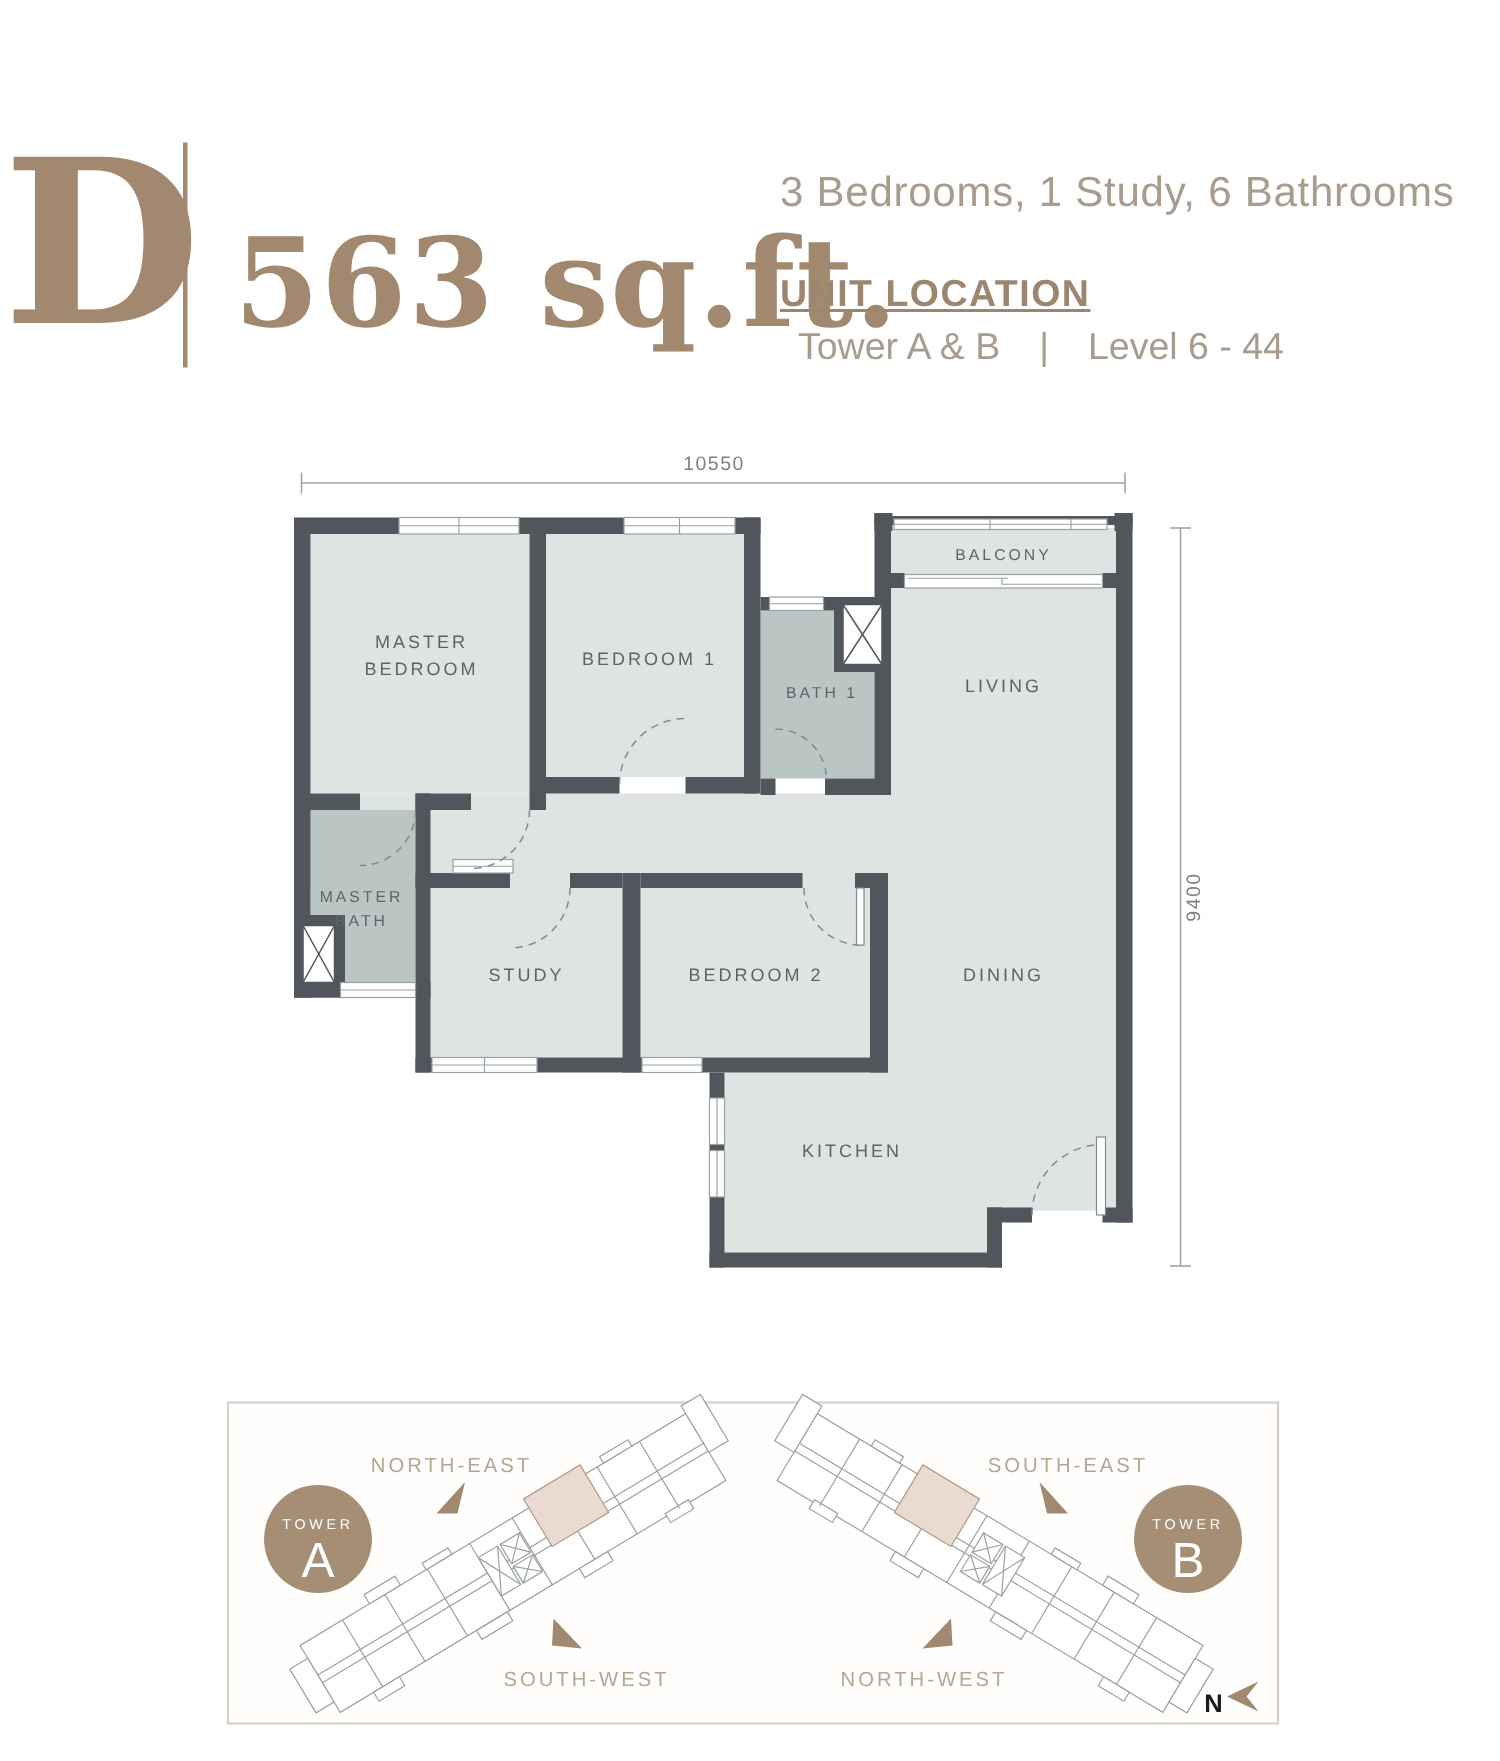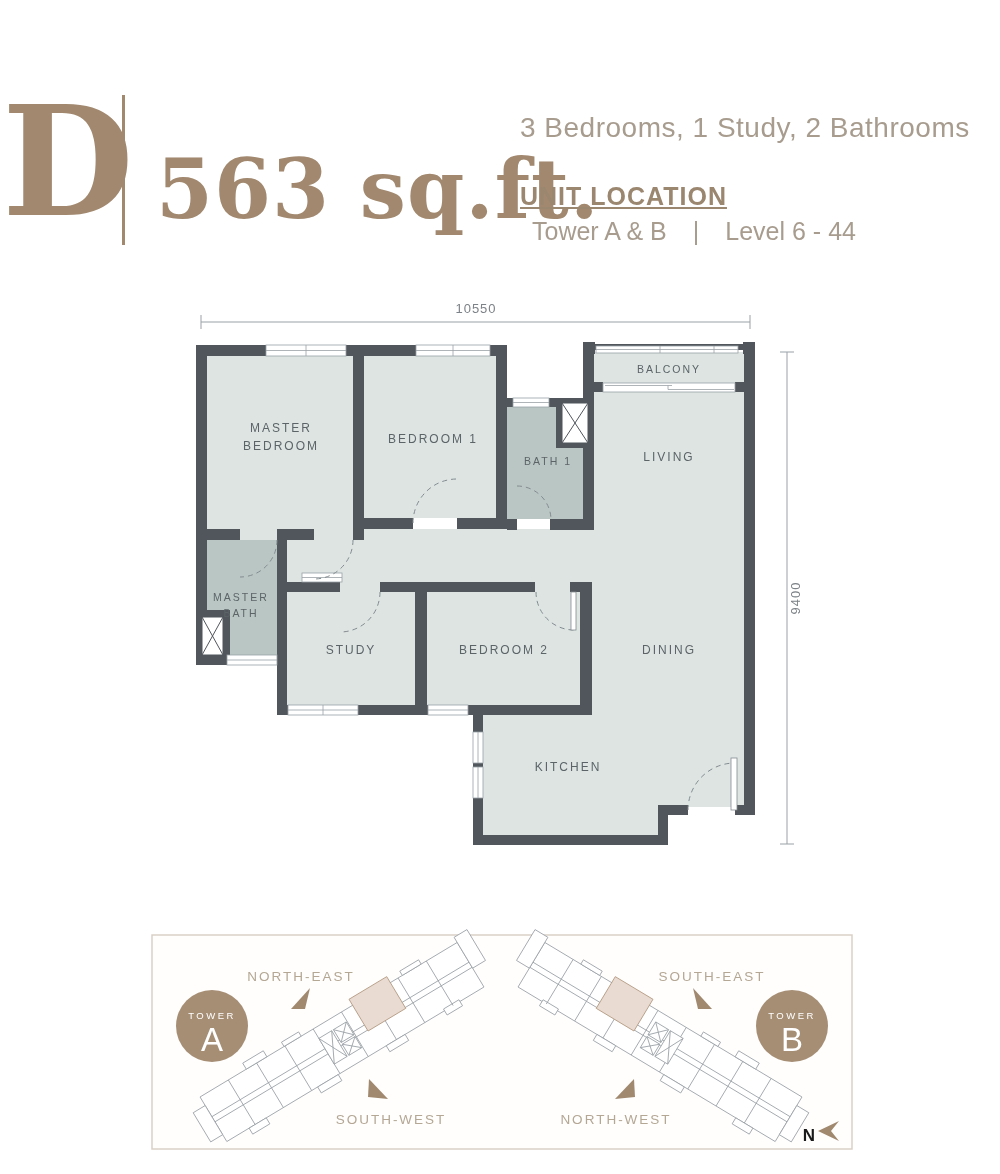--- a/index.html
+++ b/index.html
@@ -22,21 +22,21 @@
 </head>
 <body>
 
 <div class="page">
 
   <div class="abs unit-letter">D</div>
   <div class="abs divider-bar"></div>
   <div class="abs unit-area">563 sq.ft.</div>
 
   <div class="abs hdr-right">
-    <div class="hdr-summary">3 Bedrooms, 1 Study, 2 Bathrooms</div>
+    <div class="hdr-summary">3 Bedrooms, 1 Study, 6 Bathrooms</div>
     <div class="hdr-loc-title">UNIT LOCATION</div>
     <div class="hdr-loc-line">
       <span>Tower A &amp; B</span>
       <span class="sep">|</span>
       <span>Level 6 - 44</span>
     </div>
   </div>
 
   <svg class="abs" style="left:0;top:0;" width="1000" height="1174" viewBox="0 0 1000 1174">
 

